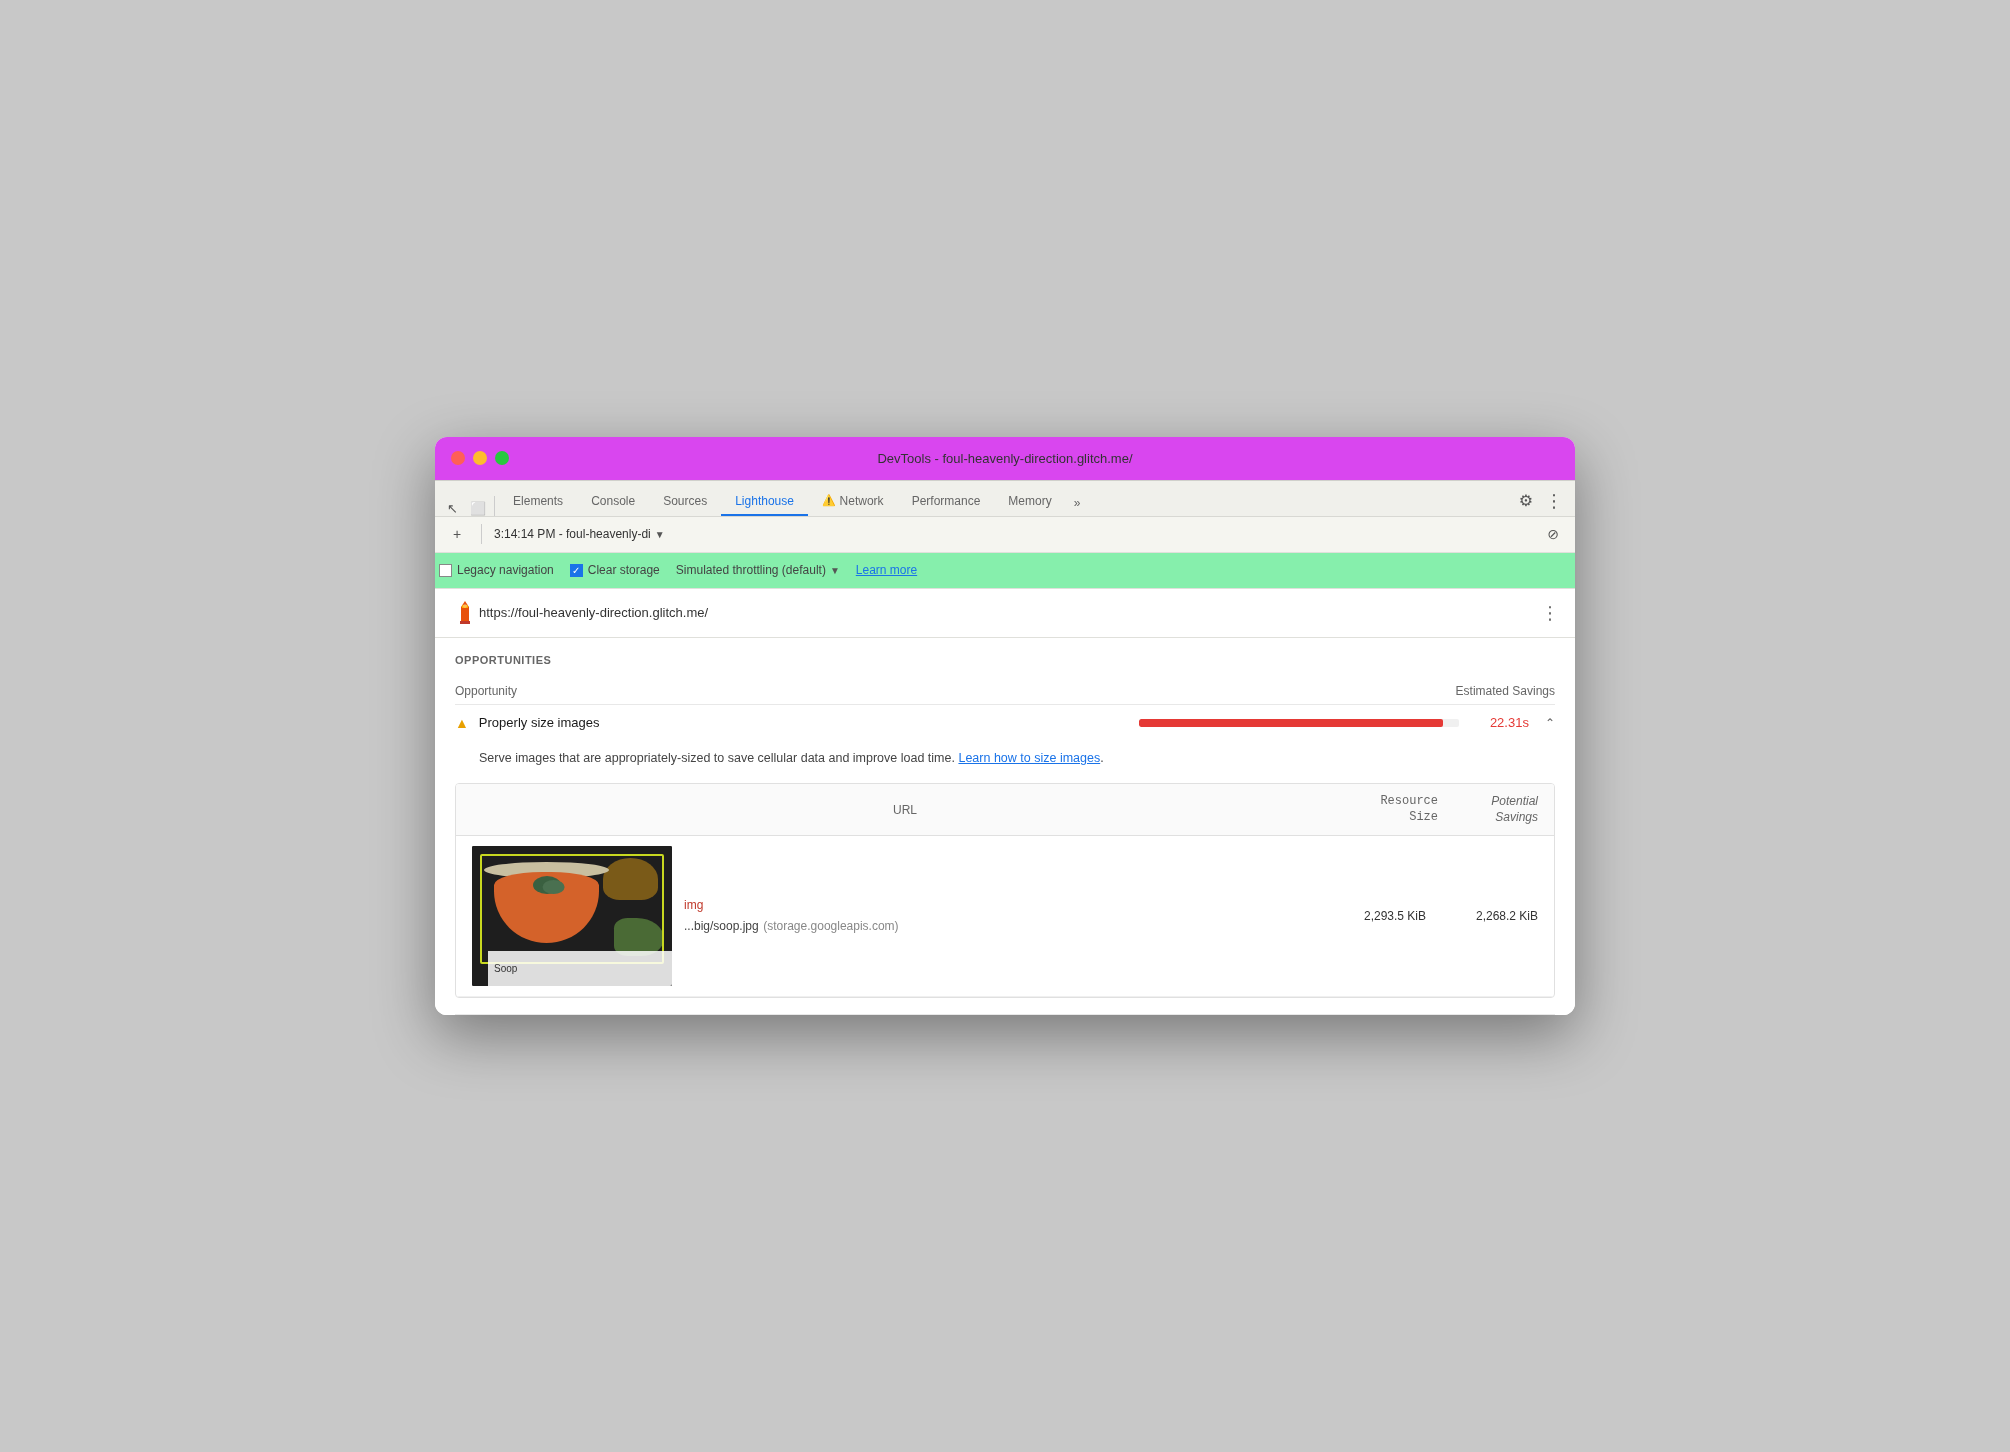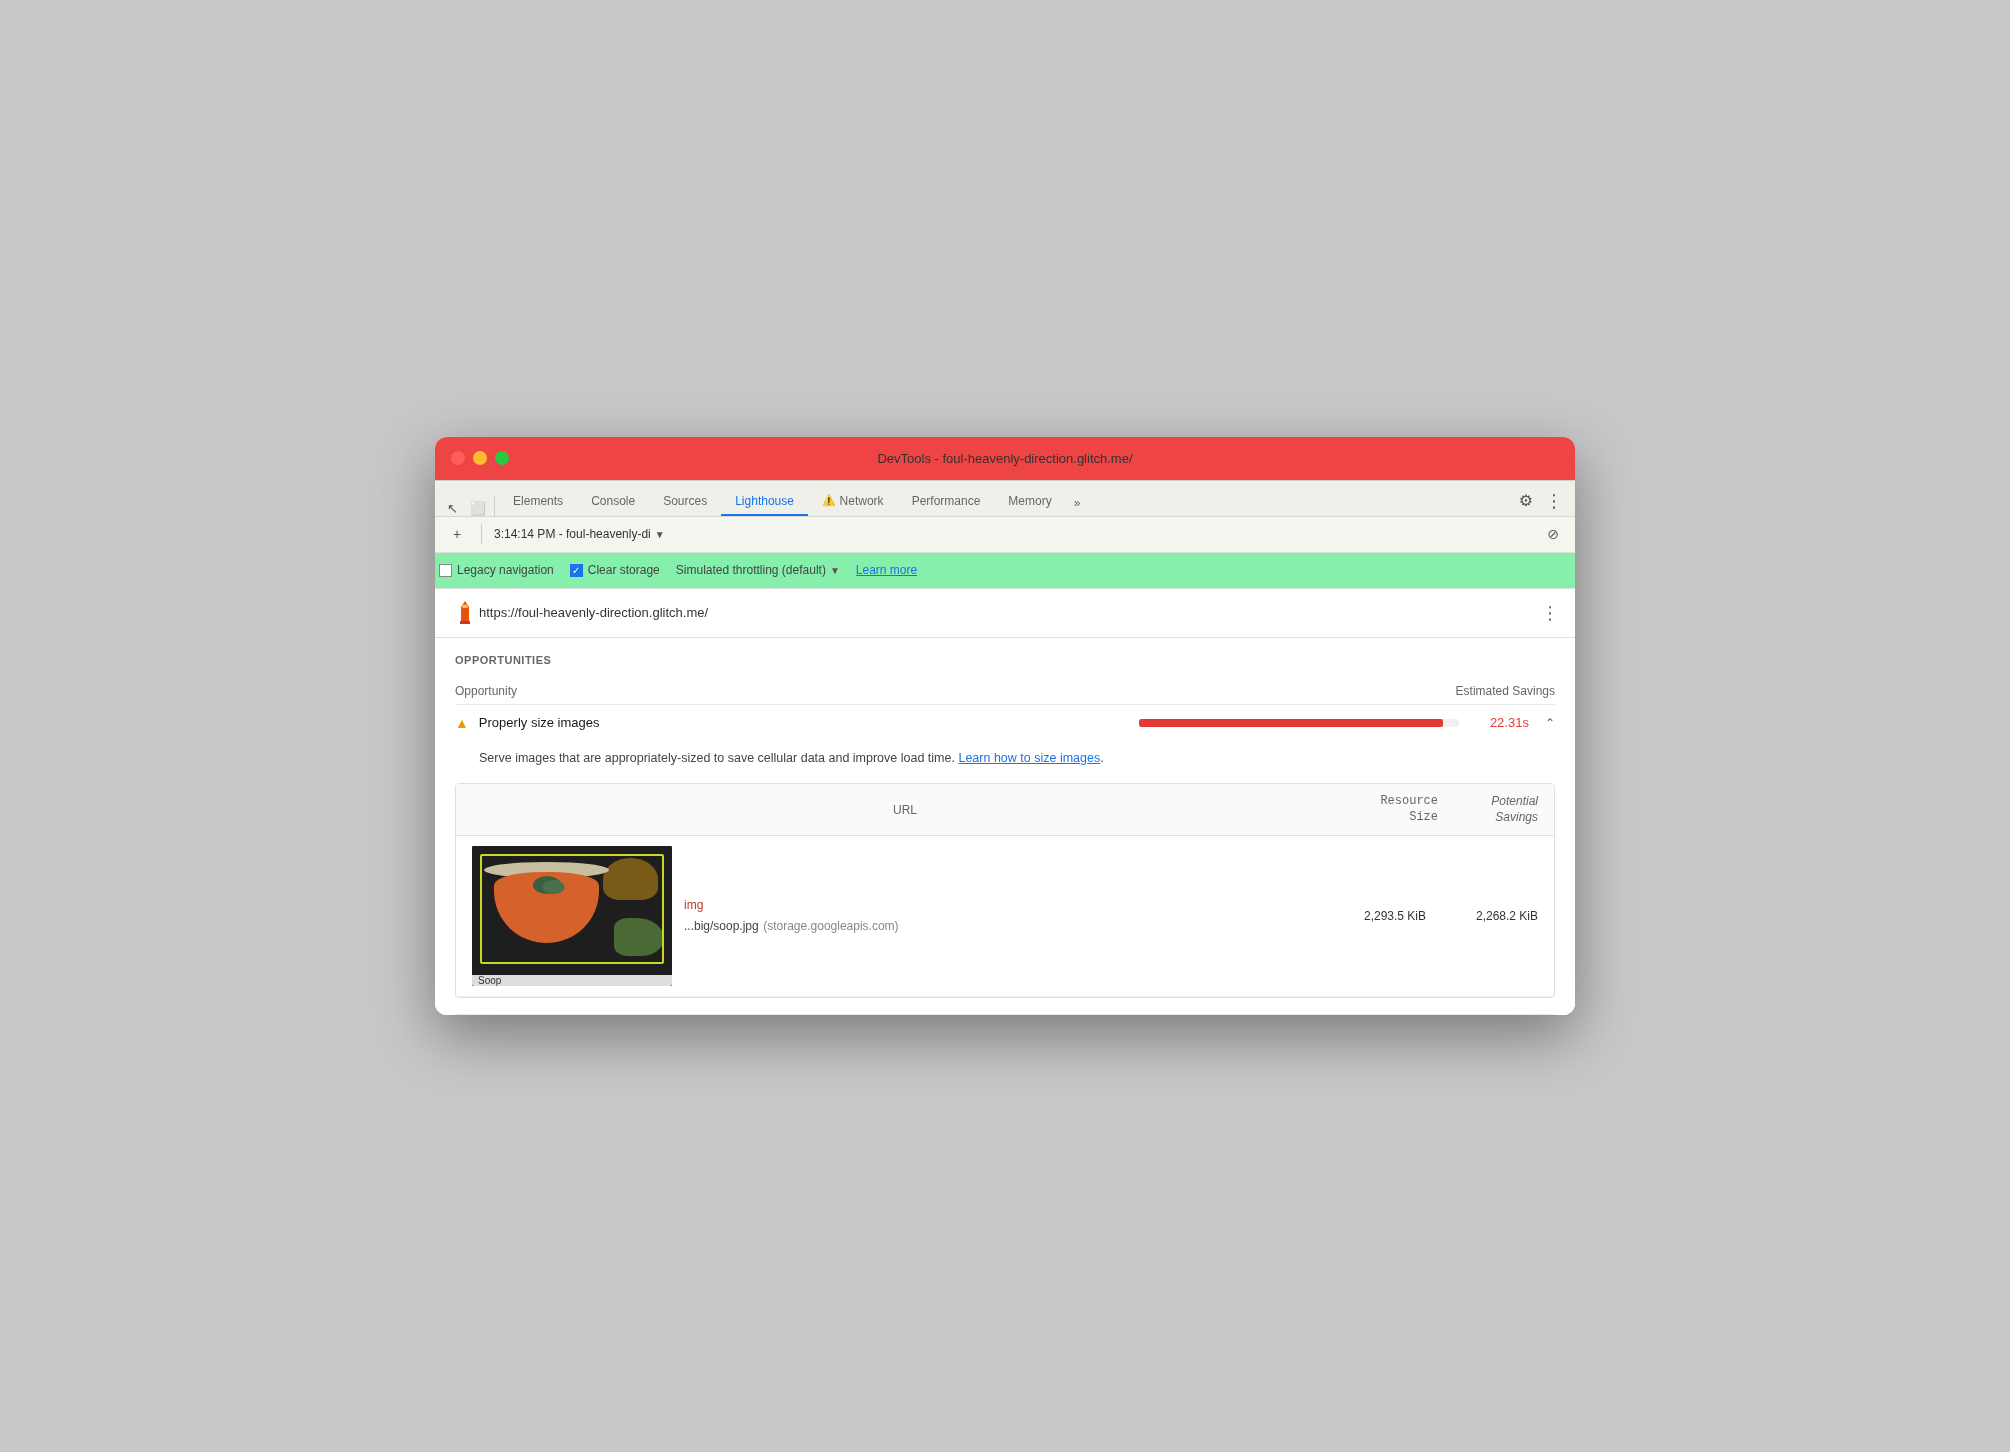--- a/index.html
+++ b/index.html
@@ -16,21 +16,21 @@
     .window {
       width: 1140px;
       background: #f5f5f0;
       border-radius: 12px;
       box-shadow: 0 20px 60px rgba(0,0,0,0.4);
       overflow: hidden;
     }
 
     
     .title-bar {
-      background: #ef4444;
+      background: #d946ef;
       height: 44px;
       display: flex;
       align-items: center;
       justify-content: center;
       position: relative;
       border-bottom: 1px solid #d0d0cb;
     }
 
     .traffic-lights {
       position: absolute;
@@ -585,21 +585,21 @@
 
                       <div style="position: absolute; top: 4px; left: 0; right: 0; bottom: 0; background: #d4622a; border-radius: 50% 50% 55% 55% / 20% 20% 80% 80%;"></div>
 
                       <div style="position: absolute; top: 8px; left: 50%; transform: translateX(-50%); width: 28px; height: 18px; background: #3a6040; border-radius: 50%;"></div>
                       <div style="position: absolute; top: 12px; left: 50%; transform: translateX(-20%); width: 22px; height: 14px; background: #4a7050; border-radius: 50%;"></div>
                     </div>
                   </div>
 
                   <div style="position: absolute; top: 8px; left: 8px; right: 8px; bottom: 22px; border: 2px solid #c8d820; border-radius: 2px; pointer-events: none;"></div>
 
-                  <div style="position: absolute; bottom: 0; left: 0; right: 0; background: rgba(255,255,255,0.85); font-size: 10px; color: #333; padding: 0 6px; text-align: left;">Soop</div>
+                  <div style="position: absolute; bottom: 0; left: 16px; right: 0; background: rgba(255,255,255,0.85); font-size: 10px; color: #333; padding: 12px 6px; text-align: left;">Soop</div>
                 </div>
               </div>
 
               <div class="detail-cell-url detail-url-cell">
                 <span class="url-main">img</span>
                 <span>
                   <span class="url-file">...big/soop.jpg</span>
                   <span class="url-domain">(storage.googleapis.com)</span>
                 </span>
               </div>

